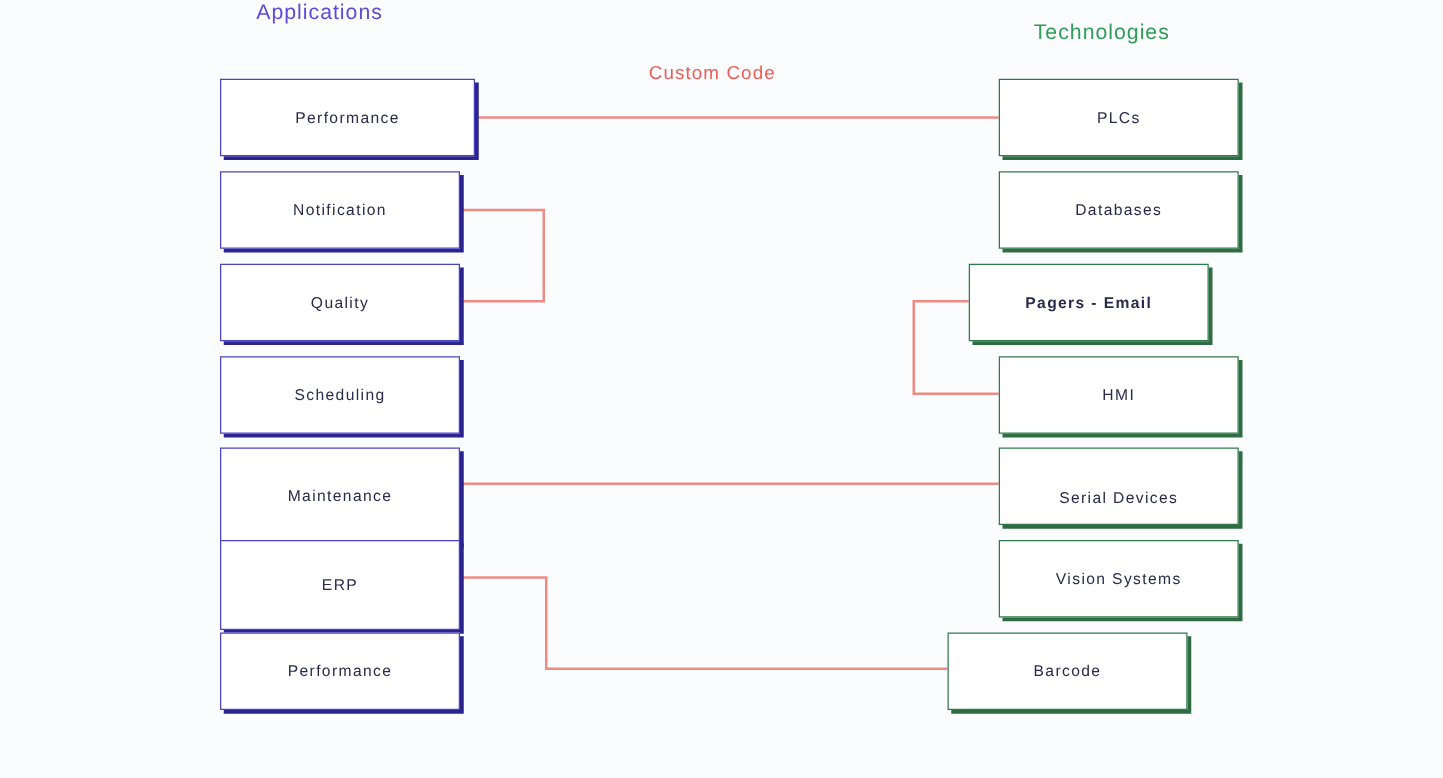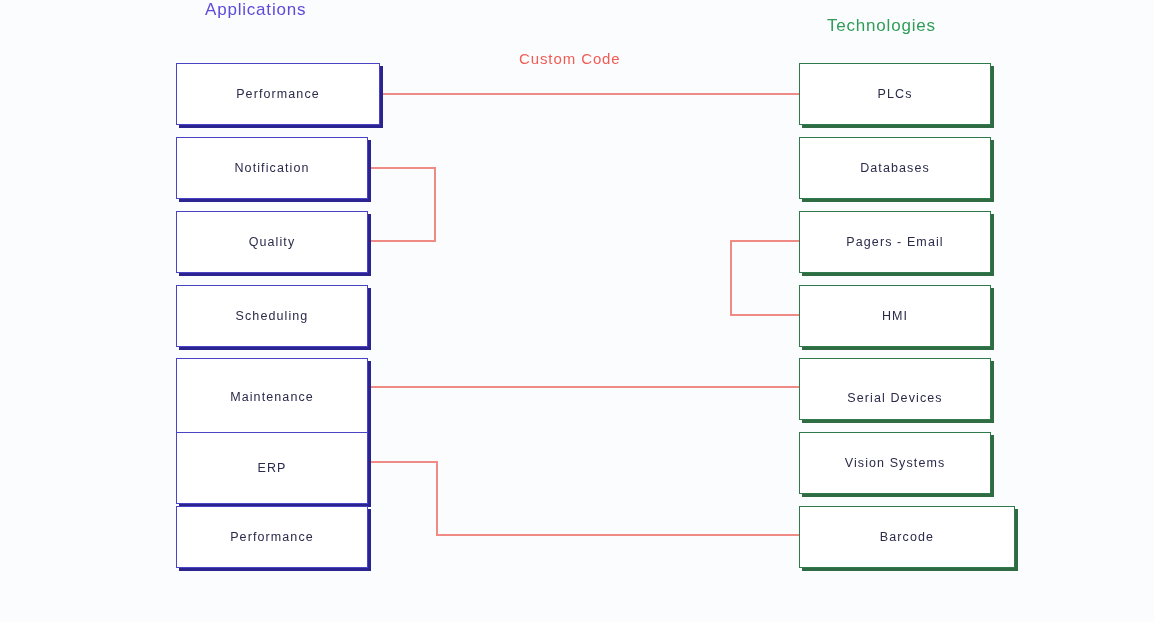--- a/index.html
+++ b/index.html
@@ -123,30 +123,30 @@
         <span class="node-label" style="color: rgb(42, 42, 74);">Performance</span>
       </div>
     </div>
   <div id="tech-nodes">
       <div class="node tech" style="left: 799px; top: 63px; width: 192px; height: 62px;">
         <span class="node-label" style="color: rgb(42, 42, 74);">PLCs</span>
       </div>
       <div class="node tech" style="left: 799px; top: 137px; width: 192px; height: 62px;">
         <span class="node-label" style="color: rgb(42, 42, 74);">Databases</span>
       </div>
-      <div class="node tech" style="left: 799px; top: 211px; width: 192px; height: 62px;">
+      <div class="node tech" style="left: 775px; top: 211px; width: 192px; height: 62px; font-weight: bold;">
         <span class="node-label" style="color: rgb(42, 42, 74);">Pagers - Email</span>
       </div>
       <div class="node tech" style="left: 799px; top: 285px; width: 192px; height: 62px; align-items: center;">
         <span class="node-label" style="color: rgb(42, 42, 74);">HMI</span>
       </div>
       <div class="node tech" style="left: 799px; top: 358px; width: 192px; height: 62px;">
         <span class="node-label" style="color: rgb(42, 42, 74); margin-top: 17px;">Serial Devices</span>
       </div>
       <div class="node tech" style="left: 799px; top: 432px; width: 192px; height: 62px;">
         <span class="node-label" style="color: rgb(42, 42, 74); text-align: center;">Vision Systems</span>
       </div>
-      <div class="node tech" style="left: 799px; top: 506px; width: 216px; height: 62px; text-align: right;">
+      <div class="node tech" style="left: 758px; top: 506px; width: 192px; height: 62px; text-align: right;">
         <span class="node-label" style="color: rgb(42, 42, 74);">Barcode</span>
       </div>
     </div>
 
 </div>
 
 </body></html>

